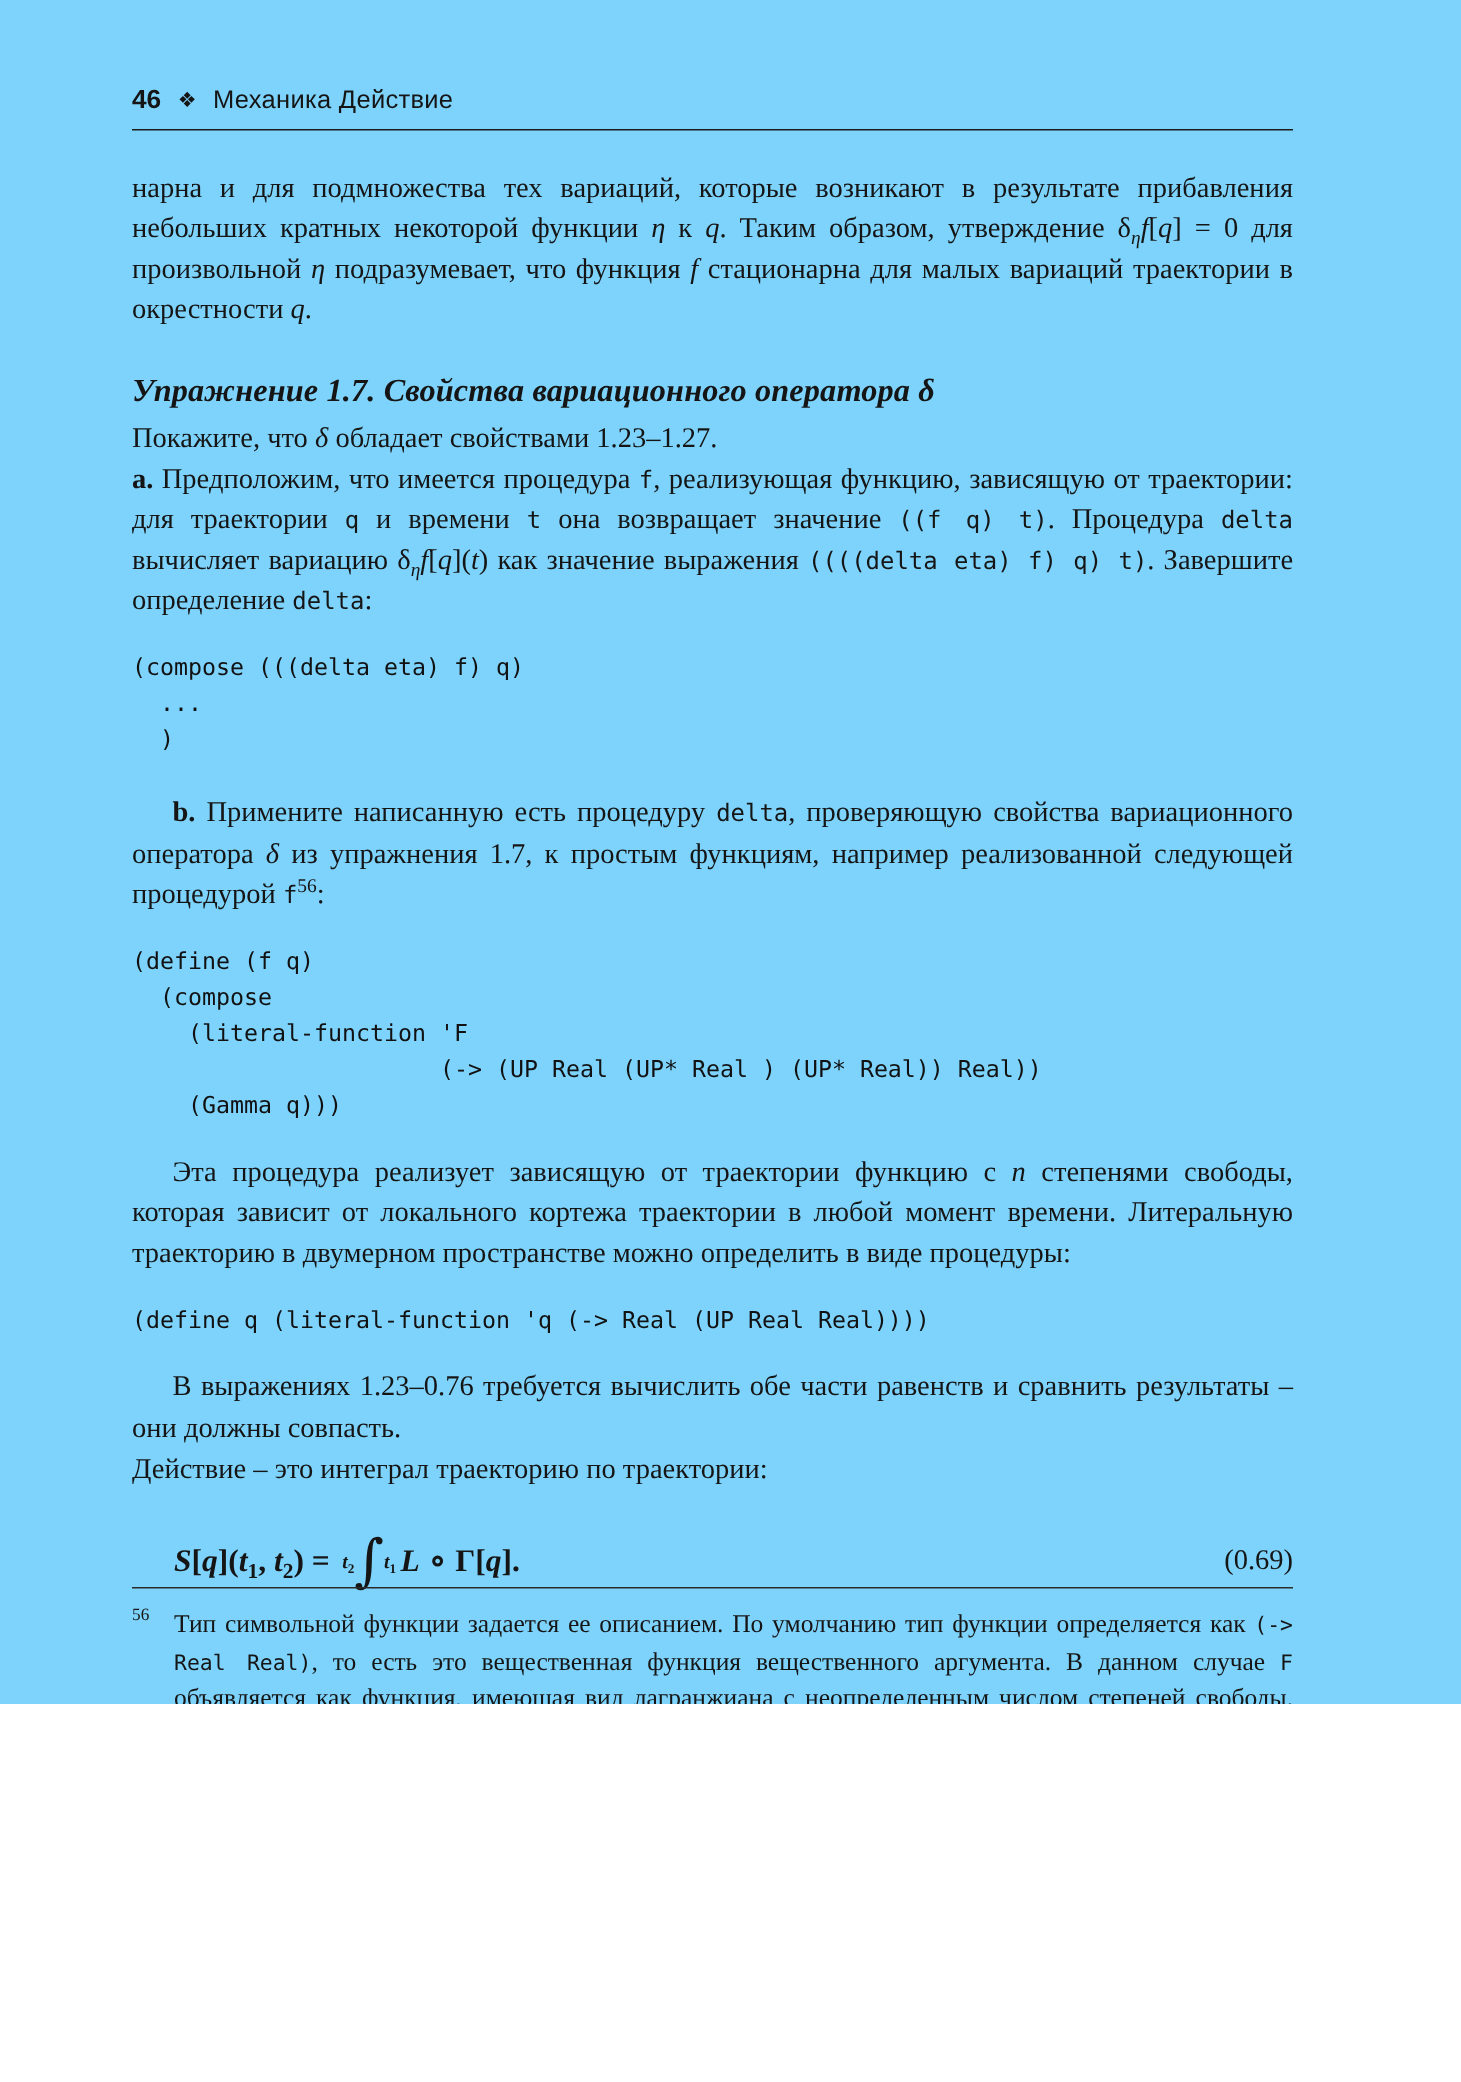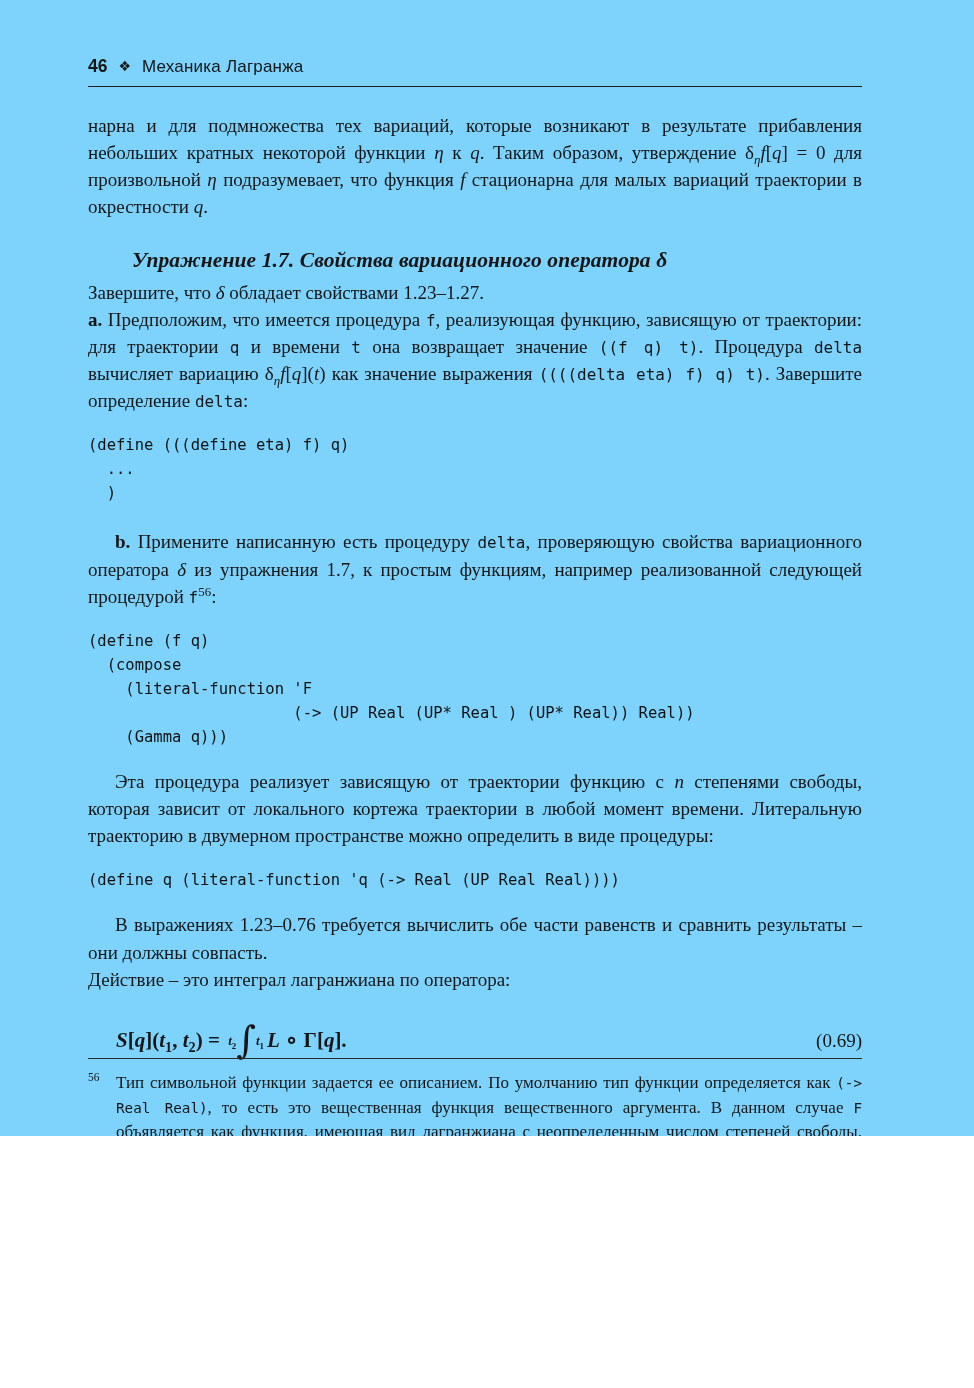--- a/index.html
+++ b/index.html
@@ -24,21 +24,21 @@
   .hdr-icon { font-family:"DejaVu Sans", sans-serif; font-size:14px; position:relative; top:-1px; }
   .hdr-title { letter-spacing:0.2px; }
 
   .para { text-align:justify; line-height:1.43; }
   .para.first { margin-top:25px; }
   .para.indent { text-indent:27px; }
   .para.spaced { margin-top:4px; }
 
   .ex-head {
     font-weight:700; font-style:italic; font-size:21.5px;
-    margin-top:27px; margin-bottom:6px; letter-spacing:0.1px;margin-left:44px;
+    margin-top:27px; margin-bottom:6px; letter-spacing:0.1px;
   }
 
   .codeblock {
     font-family:"DejaVu Sans Mono", monospace; font-size:15.5px;
     line-height:1.55; white-space:pre; margin:19px 0 19px 0; color:#111;
   }
 
   .it { font-style:italic; }
   .bd { font-weight:700; }
   .bdit { font-weight:700; font-style:italic; }
@@ -80,50 +80,50 @@
 </style>
 </head>
 <body>
 
 <div class="page">
   <div class="content">
 
     <header class="header">
       <span class="pagenum">46</span>
       <span class="hdr-icon">❖</span>
-      <span class="hdr-title">Механика Лагранжа</span>
+      <span class="hdr-title">Механика Действие</span>
     </header>
 
     <p class="para first"><span>нарна и для подмножества тех вариаций, которые возникают в результате прибавления небольших кратных некоторой функции </span><span class="it">η</span><span> к </span><span class="it">q</span><span>. Таким образом, утверждение δ</span><span class="sub it">η</span><span class="it">f</span><span>[</span><span class="it">q</span><span>] = 0 для произвольной </span><span class="it">η</span><span> подразумевает, что функция </span><span class="it">f</span><span> стационарна для малых вариаций траектории в окрестности </span><span class="it">q</span><span>.</span></p>
 
     <h3 class="ex-head">Упражнение 1.7. Свойства вариационного оператора δ</h3>
-    <p class="para"><span>Завершите, что </span><span class="it">δ</span><span> обладает свойствами 1.23–1.27.</span></p>
+    <p class="para"><span>Покажите, что </span><span class="it">δ</span><span> обладает свойствами 1.23–1.27.</span></p>
 
     <p class="para"><span class="bd">a.</span><span> Предположим, что имеется процедура </span><span class="code">f</span><span>, реализующая функцию, зависящую от траектории: для траектории </span><span class="code">q</span><span> и времени </span><span class="code">t</span><span> она возвращает значение </span><span class="code">((f q) t)</span><span>. Процедура </span><span class="code">delta</span><span> вычисляет вариацию δ</span><span class="sub it">η</span><span class="it">f</span><span>[</span><span class="it">q</span><span>](</span><span class="it">t</span><span>) как значение выражения </span><span class="code">((((delta eta) f) q) t)</span><span>. Завершите определение </span><span class="code">delta</span><span>:</span></p>
 
-    <pre class="codeblock">(define (((define eta) f) q)
+    <pre class="codeblock">(compose (((delta eta) f) q)
   ...
   )</pre>
 
     <p class="para indent spaced"><span class="bd">b.</span><span> Примените написанную есть процедуру </span><span class="code">delta</span><span>, проверяющую свойства вариационного оператора </span><span class="it">δ</span><span> из упражнения 1.7, к простым функциям, например реализованной следующей процедурой </span><span class="code">f</span><span class="sup">56</span><span>:</span></p>
 
     <pre class="codeblock">(define (f q)
   (compose
     (literal-function 'F
                       (-&gt; (UP Real (UP* Real ) (UP* Real)) Real))
     (Gamma q)))</pre>
 
     <p class="para indent"><span>Эта процедура реализует зависящую от траектории функцию с </span><span class="it">n</span><span> степенями свободы, которая зависит от локального кортежа траектории в любой момент времени. Литеральную траекторию в двумерном пространстве можно определить в виде процедуры:</span></p>
 
     <pre class="codeblock">(define q (literal-function 'q (-&gt; Real (UP Real Real))))</pre>
 
     <p class="para indent"><span>В выражениях 1.23–0.76 требуется вычислить обе части равенств и сравнить результаты – они должны совпасть.</span></p>
 
 
-    <p class="para">Действие – это интеграл лагранжиана по оператора:</p>
+    <p class="para">Действие – это интеграл траекторию по траектории:</p>
 
     <div class="eq-row">
       <div class="eq">
         <span class="eq-part"><span class="bdit">S</span><span class="bd">[</span><span class="bdit">q</span><span class="bd">](</span><span class="bdit">t</span><span class="sub">1</span><span class="bd">, </span><span class="bdit">t</span><span class="sub">2</span><span class="bd">) = </span></span>
         <span class="int-block">
           <span class="int-lim"><span class="bdit">t</span><span class="sub">2</span></span>
           <span class="int-sign">∫</span>
           <span class="int-lim"><span class="bdit">t</span><span class="sub">1</span></span>
         </span>
         <span class="eq-part"><span class="bdit">L</span><span class="bd"> ∘ </span><span class="bd">Γ[</span><span class="bdit">q</span><span class="bd">].</span></span>

